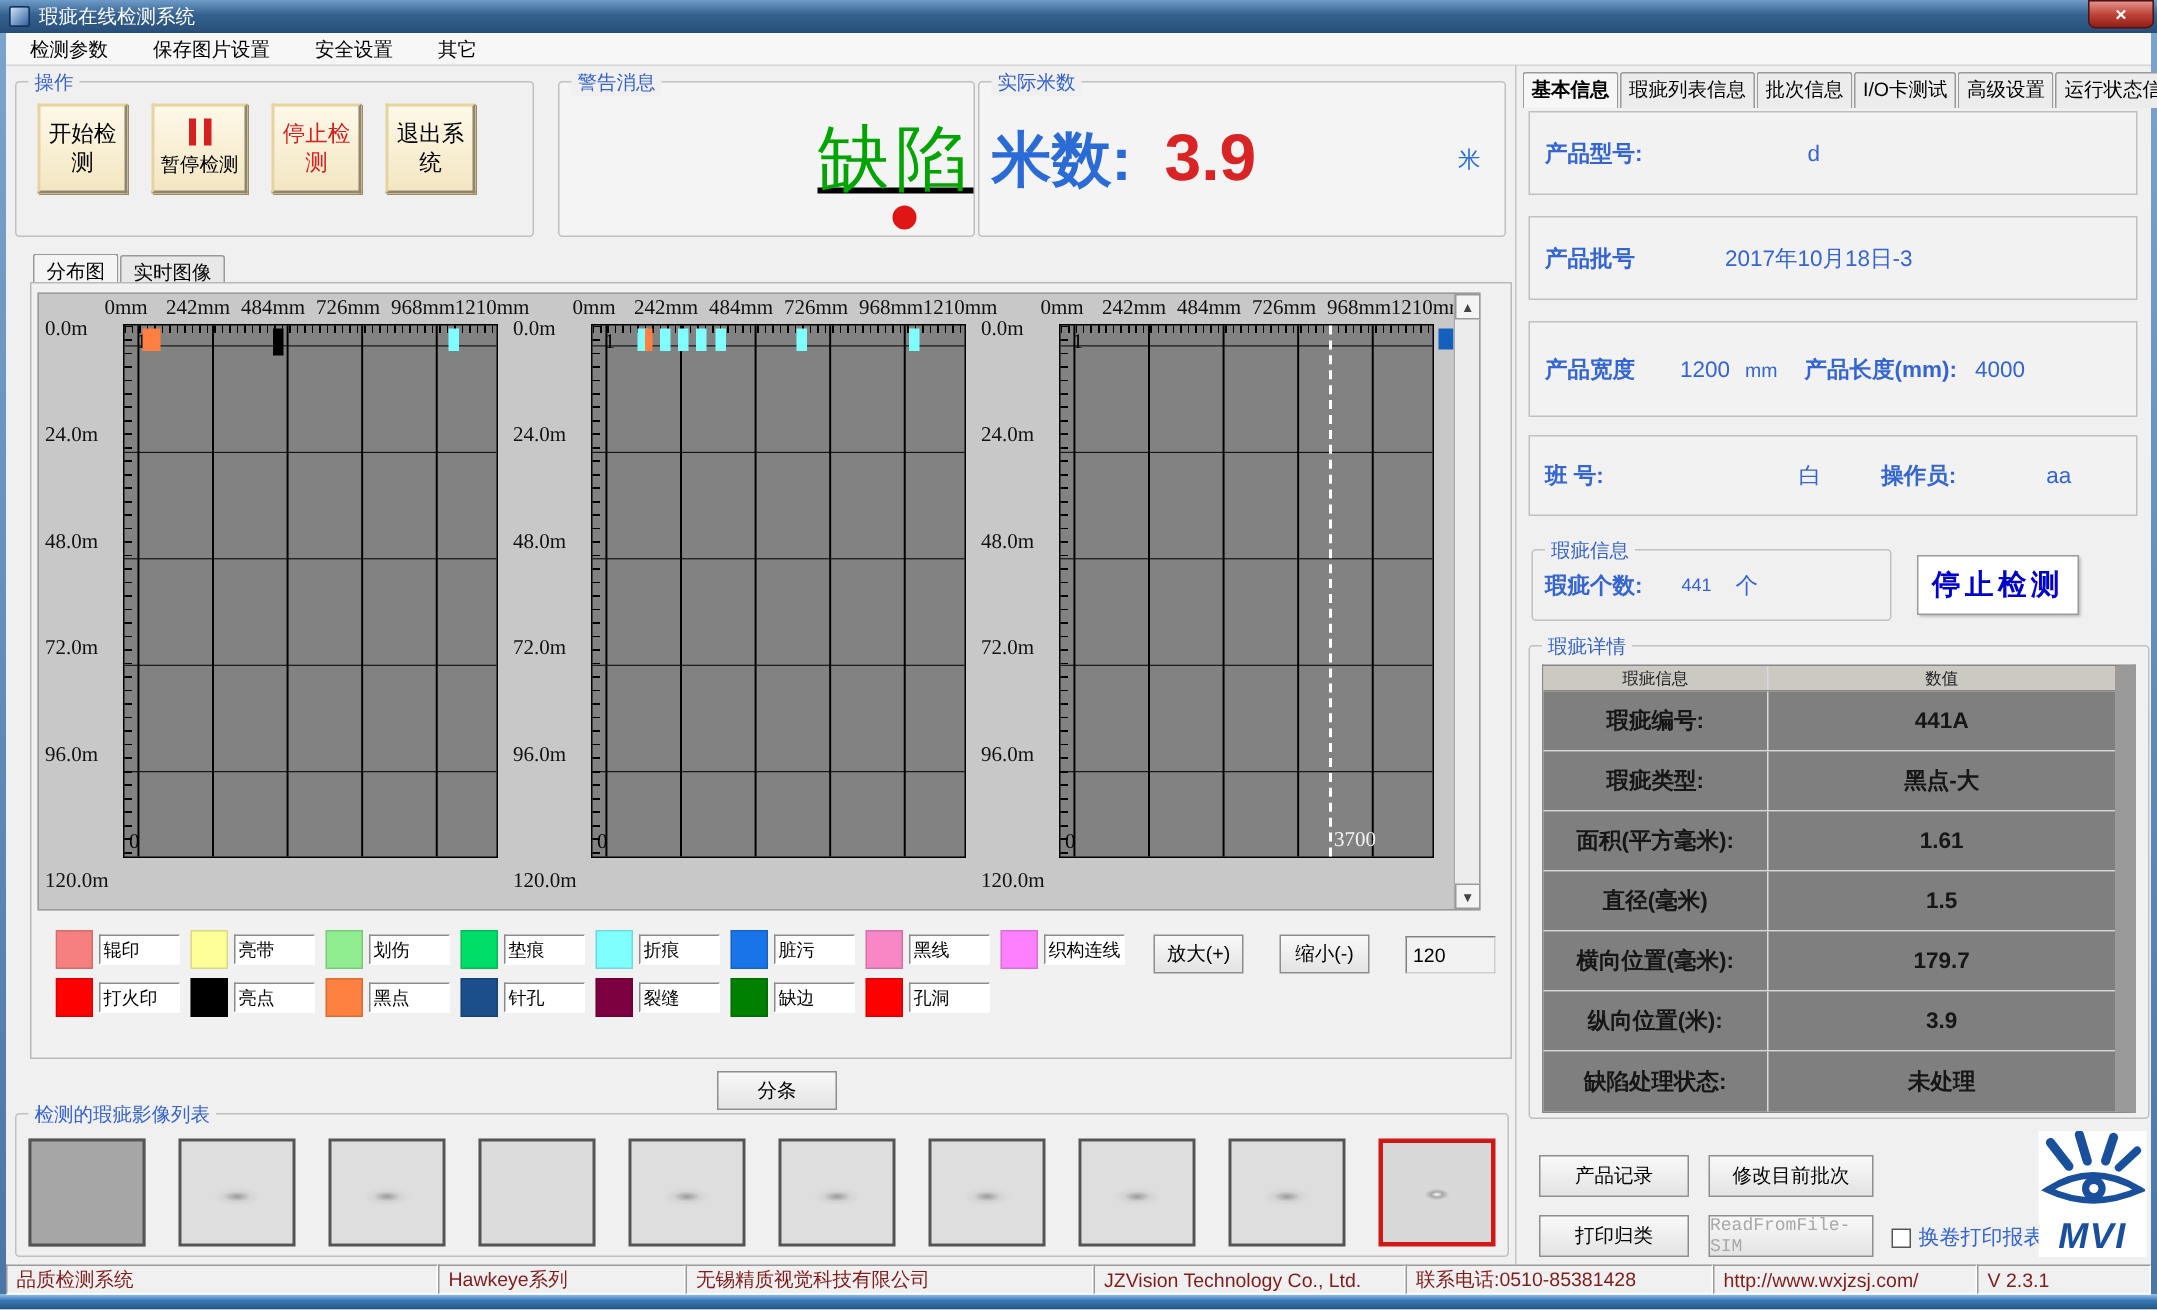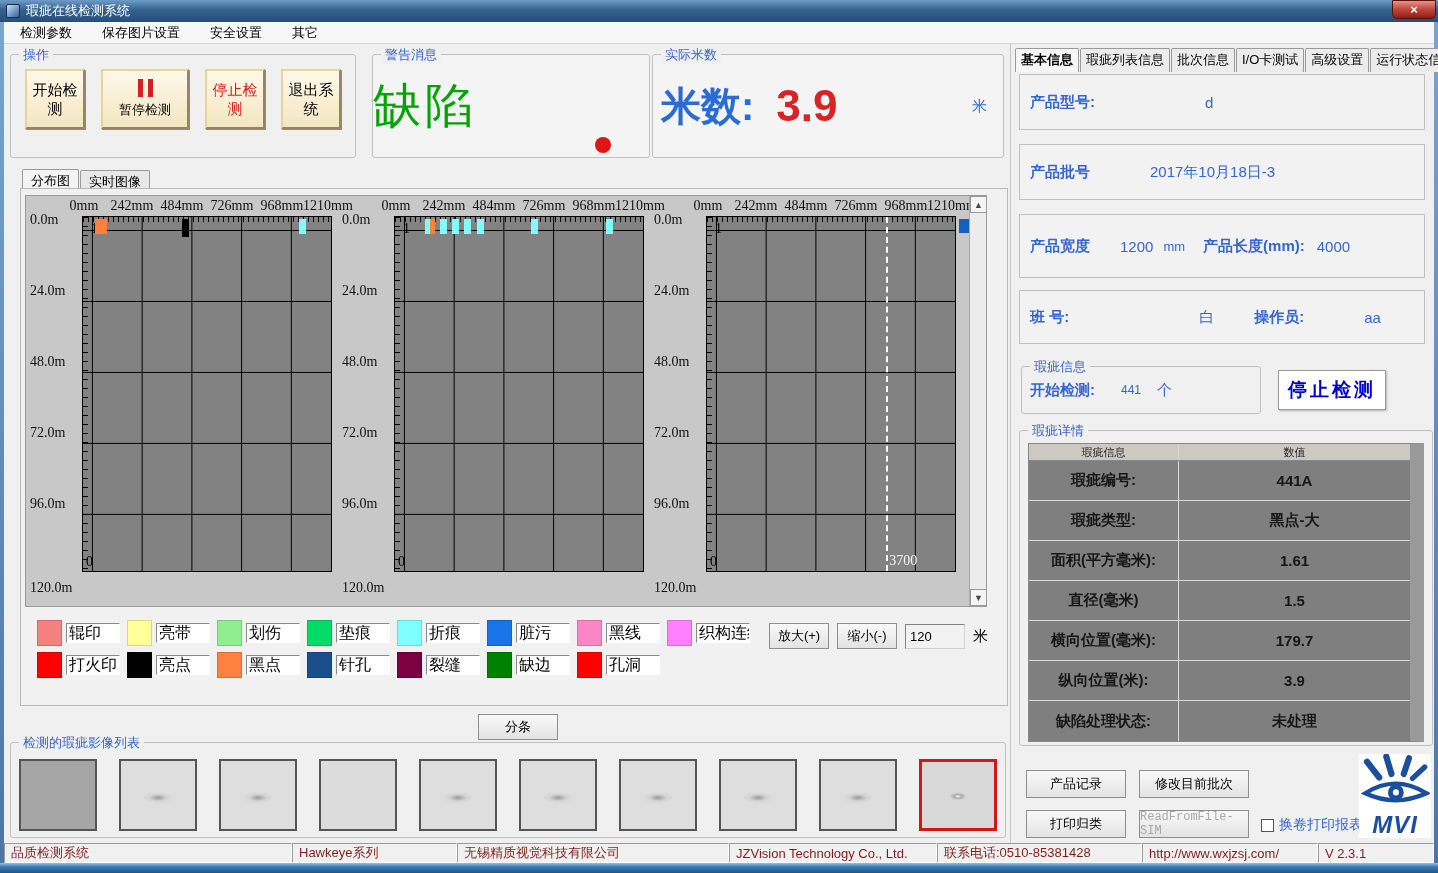--- a/index.html
+++ b/index.html
@@ -33,21 +33,21 @@
   .groupbox { position:absolute; border:1px solid #c0c0c0; border-radius:3px; }
   .gb-label { position:absolute; top:-9px; left:8px; background:#f0f0f0;
     color:#3763c8; padding:0 4px; font-size:13px; white-space:nowrap; }
 
   
   .op-btn { width:60px; height:60px; background:linear-gradient(#fdf8e8,#f3e6c2);
     border:2px outset #e6d49e; box-shadow:1px 1px 0 #9a8b60;
     display:flex; flex-direction:column; align-items:center; justify-content:center;
     font-size:15px; line-height:19px; text-align:center; cursor:pointer; }
   .op-btn.red { color:#d42020; }
-  .op-btn.pause { width:88px; font-size:13px; }
+  .op-btn.pause { width:64px; font-size:13px; }
   .pause-icon { width:15px; height:18px; margin-bottom:3px;
     background:linear-gradient(to right,#d42020 0 5px,transparent 5px 10px,#d42020 10px 15px); }
 
   .warn-msg { color:#00a400; font-size:48px; letter-spacing:4px; }
   .warn-dot { position:absolute; right:38px; bottom:4px; width:16px; height:16px; border-radius:50%; }
   .meter-label { color:#2b6bd5; font-size:40px; font-weight:bold; }
   .meter-value { font-size:44px; font-weight:bold; }
   .meter-unit { color:#2b6bd5; font-size:15px; }
 
   
@@ -86,21 +86,21 @@
     background:#ececec; border-left:1px solid #aaa; display:flex; flex-direction:column; justify-content:space-between; }
   .scroll-arrow { width:17px; height:17px; background:#f4f4f4; border:1px solid #999;
     font-size:9px; color:#444; display:flex; align-items:center; justify-content:center; cursor:pointer; }
 
   
   .legend { position:absolute; left:16px; top:428px; width:724px; height:68px; overflow:hidden; }
   .legend-row { display:flex; height:32px; align-items:center; }
   .legend-item { display:flex; align-items:center; width:90px; }
   .swatch { width:25px; height:26px; margin-right:4px; border:1px solid rgba(0,0,0,.15); }
   .legend-box { width:54px; height:20px; background:#fff; border:1px solid;
-    border-color:#8a8a8a #fff #fff #8a8a8a; font-size:16px; color:#000;
+    border-color:#8a8a8a #fff #fff #8a8a8a; font-size:12px; color:#000;
     display:flex; align-items:center; padding-left:2px; overflow:hidden; white-space:nowrap; }
 
   
   .btn { background:linear-gradient(#f9f9f9,#e3e3e3); border:1px solid #8e8e8e;
     color:#000; font-size:13px; display:flex; align-items:center; justify-content:center; cursor:pointer; }
   .sunken-input { border:1px solid #828282; border-right-color:#cfcfcf; border-bottom-color:#cfcfcf;
     background:#f2f2f2; font-size:13px; padding:2px 4px; width:60px; height:25px;
     font-family:"Liberation Sans",sans-serif; }
 
   
@@ -182,21 +182,21 @@
       <span>停止检测</span>
     </div>
     <div class="op-btn">
       <span>退出系统</span>
     </div>
   </div>
 </div>
 
 <div class="groupbox" style="left:372px;top:54px;width:278px;height:104px;background:#f4f4f4;">
   <span class="gb-label">警告消息</span>
-  <div style="height:100%;display:flex;align-items:center;justify-content:flex-start;">
+  <div style="height:100%;display:flex;align-items:center;justify-content:flex-end;text-decoration:underline;">
     <span class="warn-msg" style="color: rgb(0, 164, 0);">缺陷</span>
   </div>
   <span class="warn-dot" style="background: rgb(224, 22, 22);"></span>
 </div>
 
 <div class="groupbox" style="left:652px;top:54px;width:352px;height:104px;background:#f4f4f4;">
   <span class="gb-label">实际米数</span>
   <div style="height:100%;display:flex;align-items:center;padding-left:8px;">
     <span class="meter-label" style="color: rgb(43, 107, 213);">米数:</span>
     <span class="meter-value" style="margin-left: 22px; color: rgb(216, 36, 36);">3.9</span>
@@ -356,21 +356,21 @@
         <span class="swatch" style="background: rgb(0, 128, 0);"></span>
         <span class="legend-box">缺边</span>
       </div>
       <div class="legend-item">
         <span class="swatch" style="background: rgb(255, 0, 0);"></span>
         <span class="legend-box">孔洞</span>
       </div>
     </div>
   </div>
 
-  <div style="position:absolute;left:748px;top:434px;display:flex;align-items:center;gap:8px;">
+  <div style="position:absolute;left:748px;top:434px;display:flex;align-items:center;gap:24px;">
     <div class="btn" style="width:60px;height:26px;">放大(+)</div>
     <div class="btn" style="width:60px;height:26px;">缩小(-)</div>
     <input class="sunken-input" value="120" style="">
     <span style="font-size:15px;">米</span>
   </div>
 </div>
 
 <div class="btn" style="position:absolute;left:478px;top:714px;width:80px;height:26px;">分条</div>
 
 <div class="groupbox" style="left:10px;top:742px;width:996px;height:96px;">
@@ -419,21 +419,21 @@
   <div class="info-row" style="top:246px;height:54px;display:flex;align-items:center;">
     <span style="margin-left:10px;">班 号:</span>
     <span class="val" style="margin-left:130px;">白</span>
     <span style="margin-left:40px;">操作员:</span>
     <span class="val" style="margin-left:60px;">aa</span>
   </div>
 
   <div class="groupbox" style="left:10px;top:322px;width:240px;height:48px;">
     <span class="gb-label">瑕疵信息</span>
     <div style="display:flex;align-items:center;height:100%;color:#3565d0;">
-      <span style="margin-left:8px;font-size:15px;font-weight:bold;">开始检测:</span>
+      <span style="margin-left:8px;font-size:15px;font-weight:bold;">瑕疵个数:</span>
       <span style="margin-left:26px;font-size:12px;">441</span>
       <span style="margin-left:16px;font-size:15px;">个</span>
     </div>
   </div>
 
   <div class="stop-btn" style="left:267px;top:326px;width:108px;height:40px;">停止检测</div>
 
   <div class="groupbox" style="left:8px;top:386px;width:414px;height:316px;">
     <span class="gb-label">瑕疵详情</span>
     <div class="detail-table">

